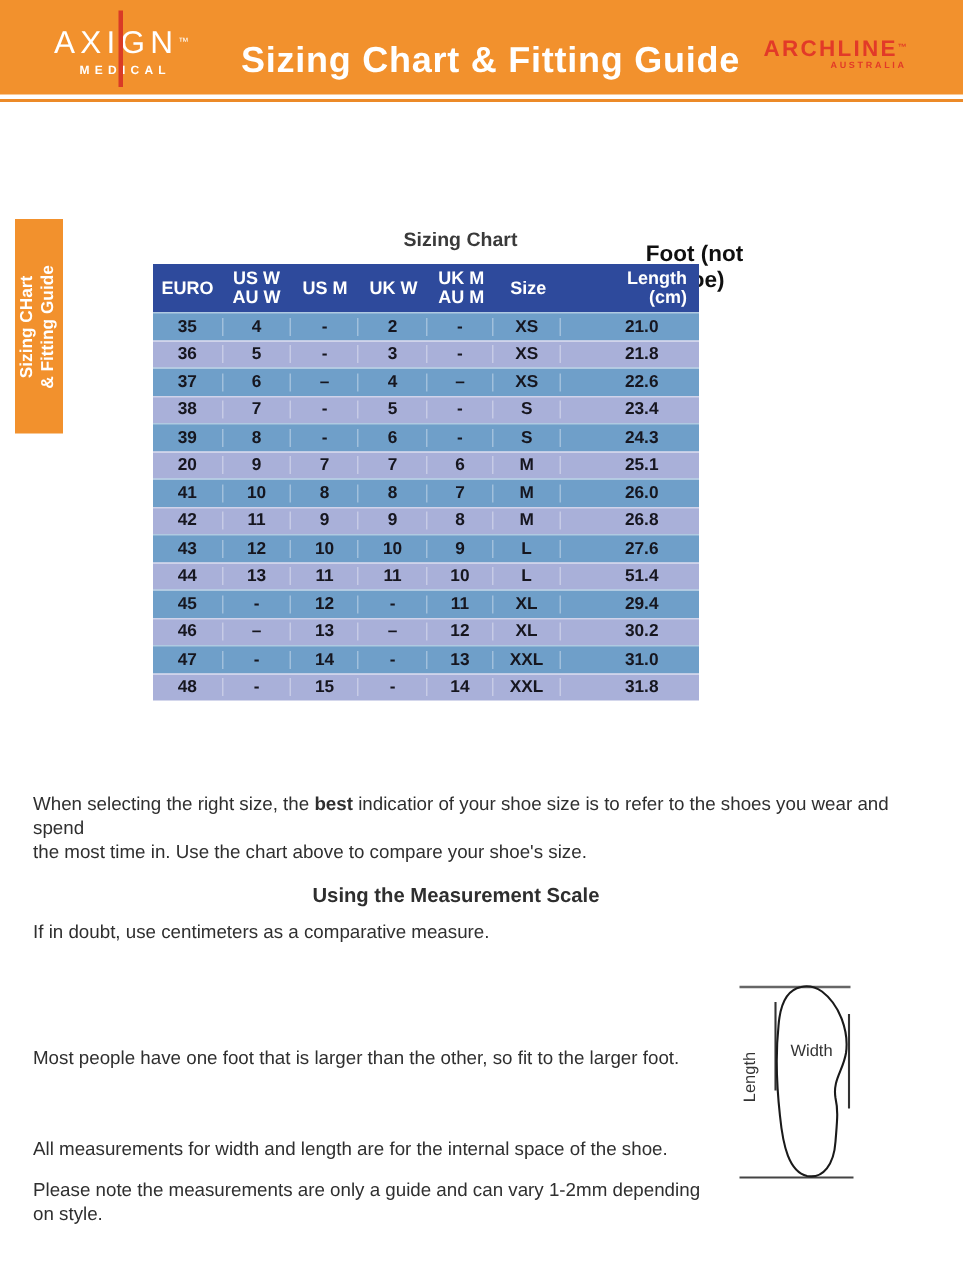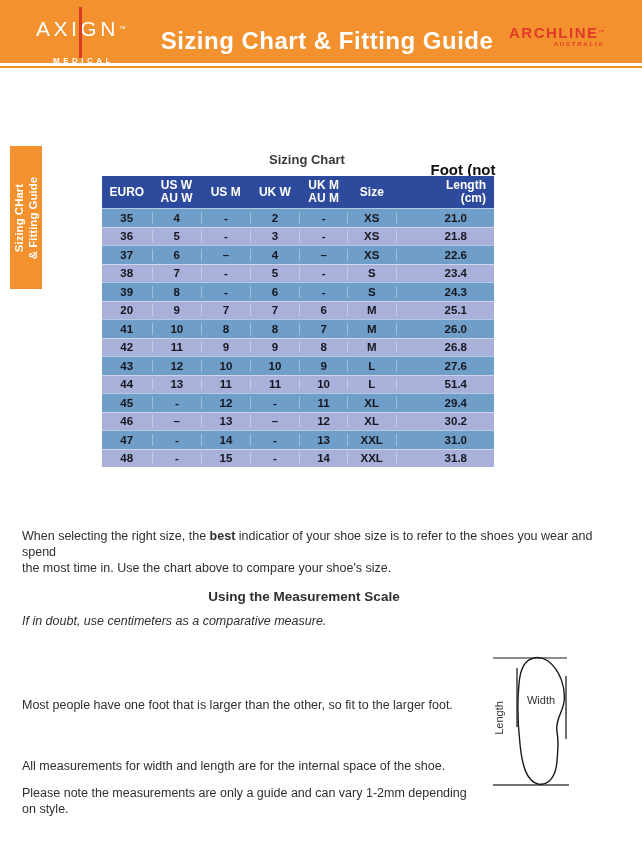--- a/index.html
+++ b/index.html
@@ -15,21 +15,21 @@
   .page{position:relative;width:642px;height:848px;background:#ffffff;overflow:hidden;
         font-family:"Liberation Sans", sans-serif;}
 
   
   .header{position:absolute;left:0;top:0;width:642px;height:63px;background:var(--orange);}
   .header-rule{position:absolute;left:0;top:66px;width:642px;height:2px;background:var(--orange-rule);}
 
   .axign-logo{position:absolute;left:36px;top:18px;color:#ffffff;}
   .axign-name{font-size:21px;letter-spacing:3.5px;line-height:22px;}
   .axign-tm{font-size:7px;vertical-align:top;letter-spacing:0;}
-  .axign-sub{font-size:8px;font-weight:bold;letter-spacing:3.5px;margin-top:16px;margin-left:17px;}
+  .axign-sub{font-size:8px;font-weight:bold;letter-spacing:3.5px;margin-top:2px;margin-left:17px;}
   .axign-redline{position:absolute;left:43px;top:-11px;width:2.5px;height:51px;background:#D93A26;}
 
   .header-title{position:absolute;left:6px;top:27px;width:642px;text-align:center;
                 color:#ffffff;font-size:24px;font-weight:bold;letter-spacing:0.5px;}
 
   .archline-logo{position:absolute;left:509px;top:25px;color:var(--brand-red);}
   .archline-name{font-size:15px;font-weight:bold;letter-spacing:1.5px;line-height:15px;}
   .archline-tm{font-size:6px;vertical-align:top;letter-spacing:0;}
   .archline-sub{font-size:6px;font-weight:bold;letter-spacing:1.8px;text-align:right;margin-top:1px;}
 
@@ -38,21 +38,21 @@
   .side-tab-text{position:absolute;left:50%;top:50%;transform:translate(-50%,-50%) rotate(-90deg);
                  width:143px;text-align:center;color:#ffffff;font-weight:bold;
                  font-size:11.5px;line-height:13.5px;white-space:nowrap;}
 
   
   .chart-title{position:absolute;left:102px;top:152px;width:410px;text-align:center;
                font-size:13px;font-weight:bold;color:#3a3a3a;}
   .foot-note{position:absolute;left:412px;top:161px;width:102px;text-align:center;
              font-size:15px;font-weight:bold;color:#101010;}
 
-  .size-table{position:absolute;left:102px;top:176px;width:392px;}
+  .size-table{position:absolute;left:102px;top:176px;width:364px;}
   .t-head{display:flex;background:var(--head-blue);color:#ffffff;font-weight:bold;
           font-size:12px;height:32px;align-items:center;line-height:13px;}
   .t-row{display:flex;height:18.5px;align-items:center;font-size:11.5px;font-weight:bold;
          color:#16161f;border-top:1px solid rgba(255,255,255,0.45);box-sizing:border-box;}
   .t-row.blue{background:var(--row-blue);}
   .t-row.peri{background:var(--row-peri);}
   .cell{text-align:center;box-sizing:border-box;}
   .t-row .cell{border-left:1px solid rgba(255,255,255,0.35);}
   .t-row .cell.c0{border-left:none;}
   .c0{width:52px;}.c1{width:52px;}.c2{width:51px;}.c3{width:52px;}
@@ -61,21 +61,21 @@
   .t-head .c6{padding-right:8px;}
 
   
   .section-heading{position:absolute;font-weight:bold;font-size:13.5px;color:#2e2e2e;text-align:center;}
   .h-fitting{left:10px;top:496px;width:608px;}
   .h-measure{left:0px;top:589px;width:608px;}
   .para{position:absolute;left:22px;font-size:12.5px;color:var(--ink);
         line-height:16px;white-space:pre-line;}
   .p1{top:528px;width:600px;}
   .p2{top:581px;width:600px;}
-  .p3{top:613px;width:600px;font-style:italic;}
+  .p3{top:613px;width:600px;}
   .p4{top:637px;width:475px;}
   .p5{top:697px;width:600px;}
   .p6{top:758px;width:600px;}
   .p7{top:785px;width:485px;}
   .bold{font-weight:bold;}
 
   
   .foot-diagram{position:absolute;left:486px;top:648px;width:96px;height:148px;}
 </style>
 </head>

